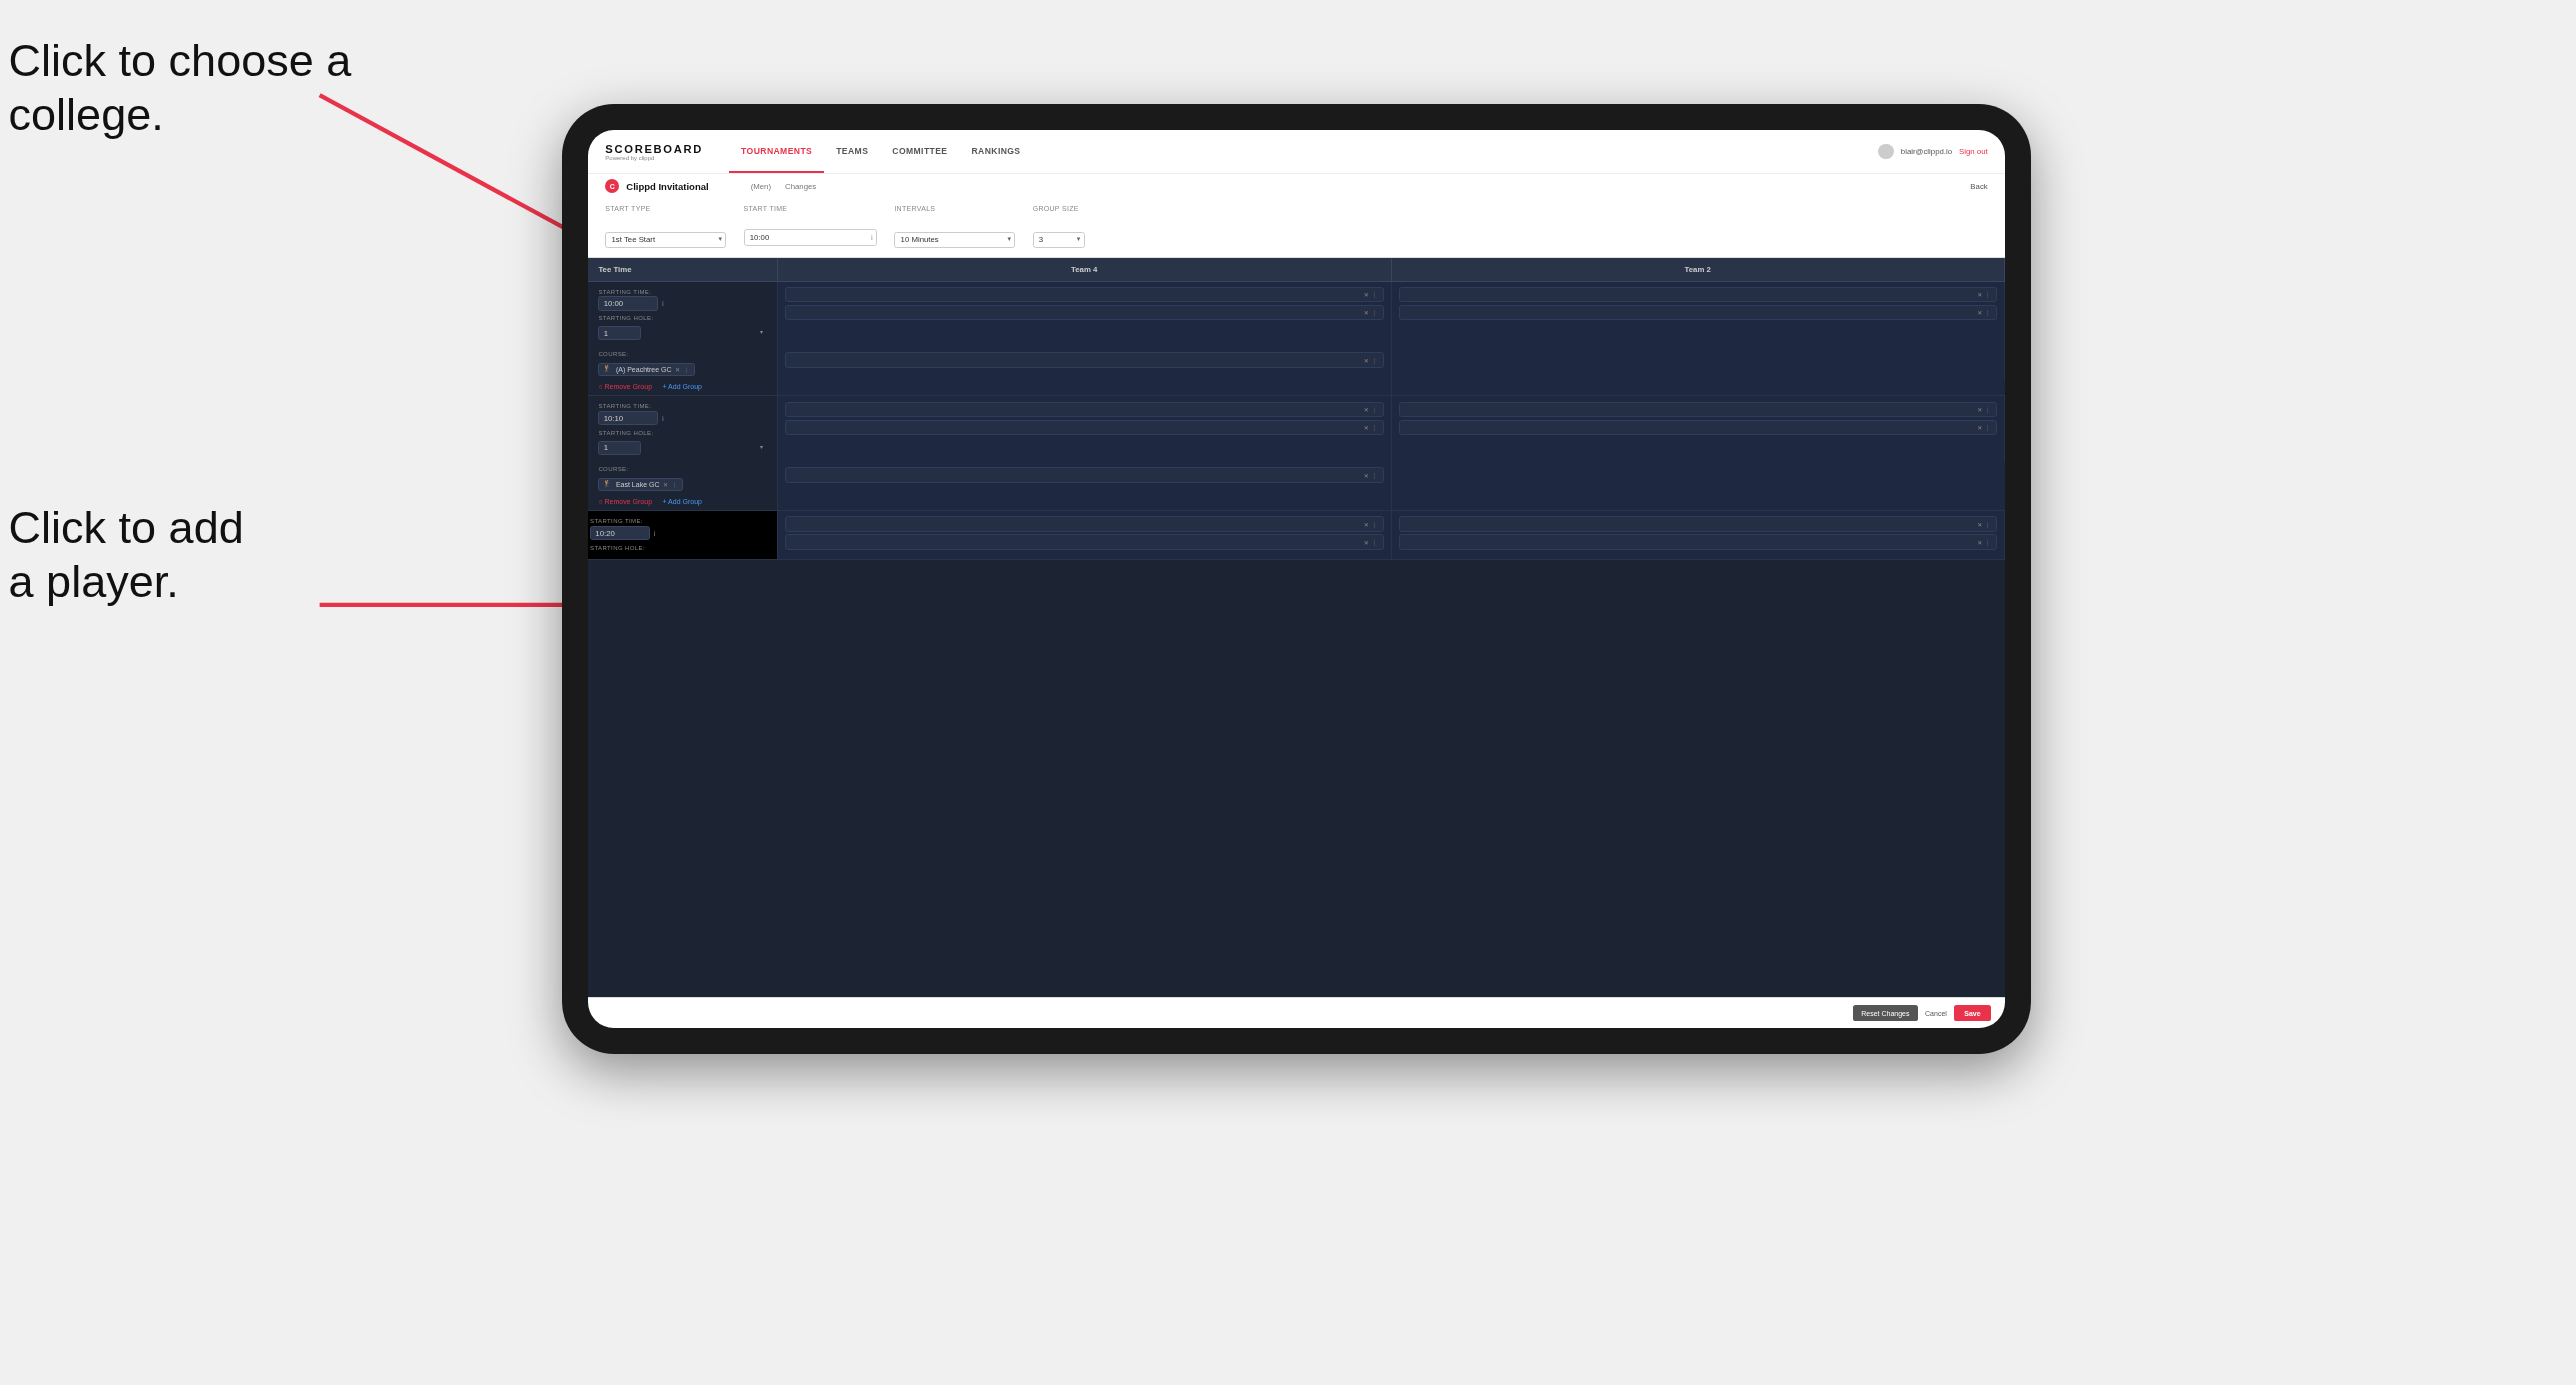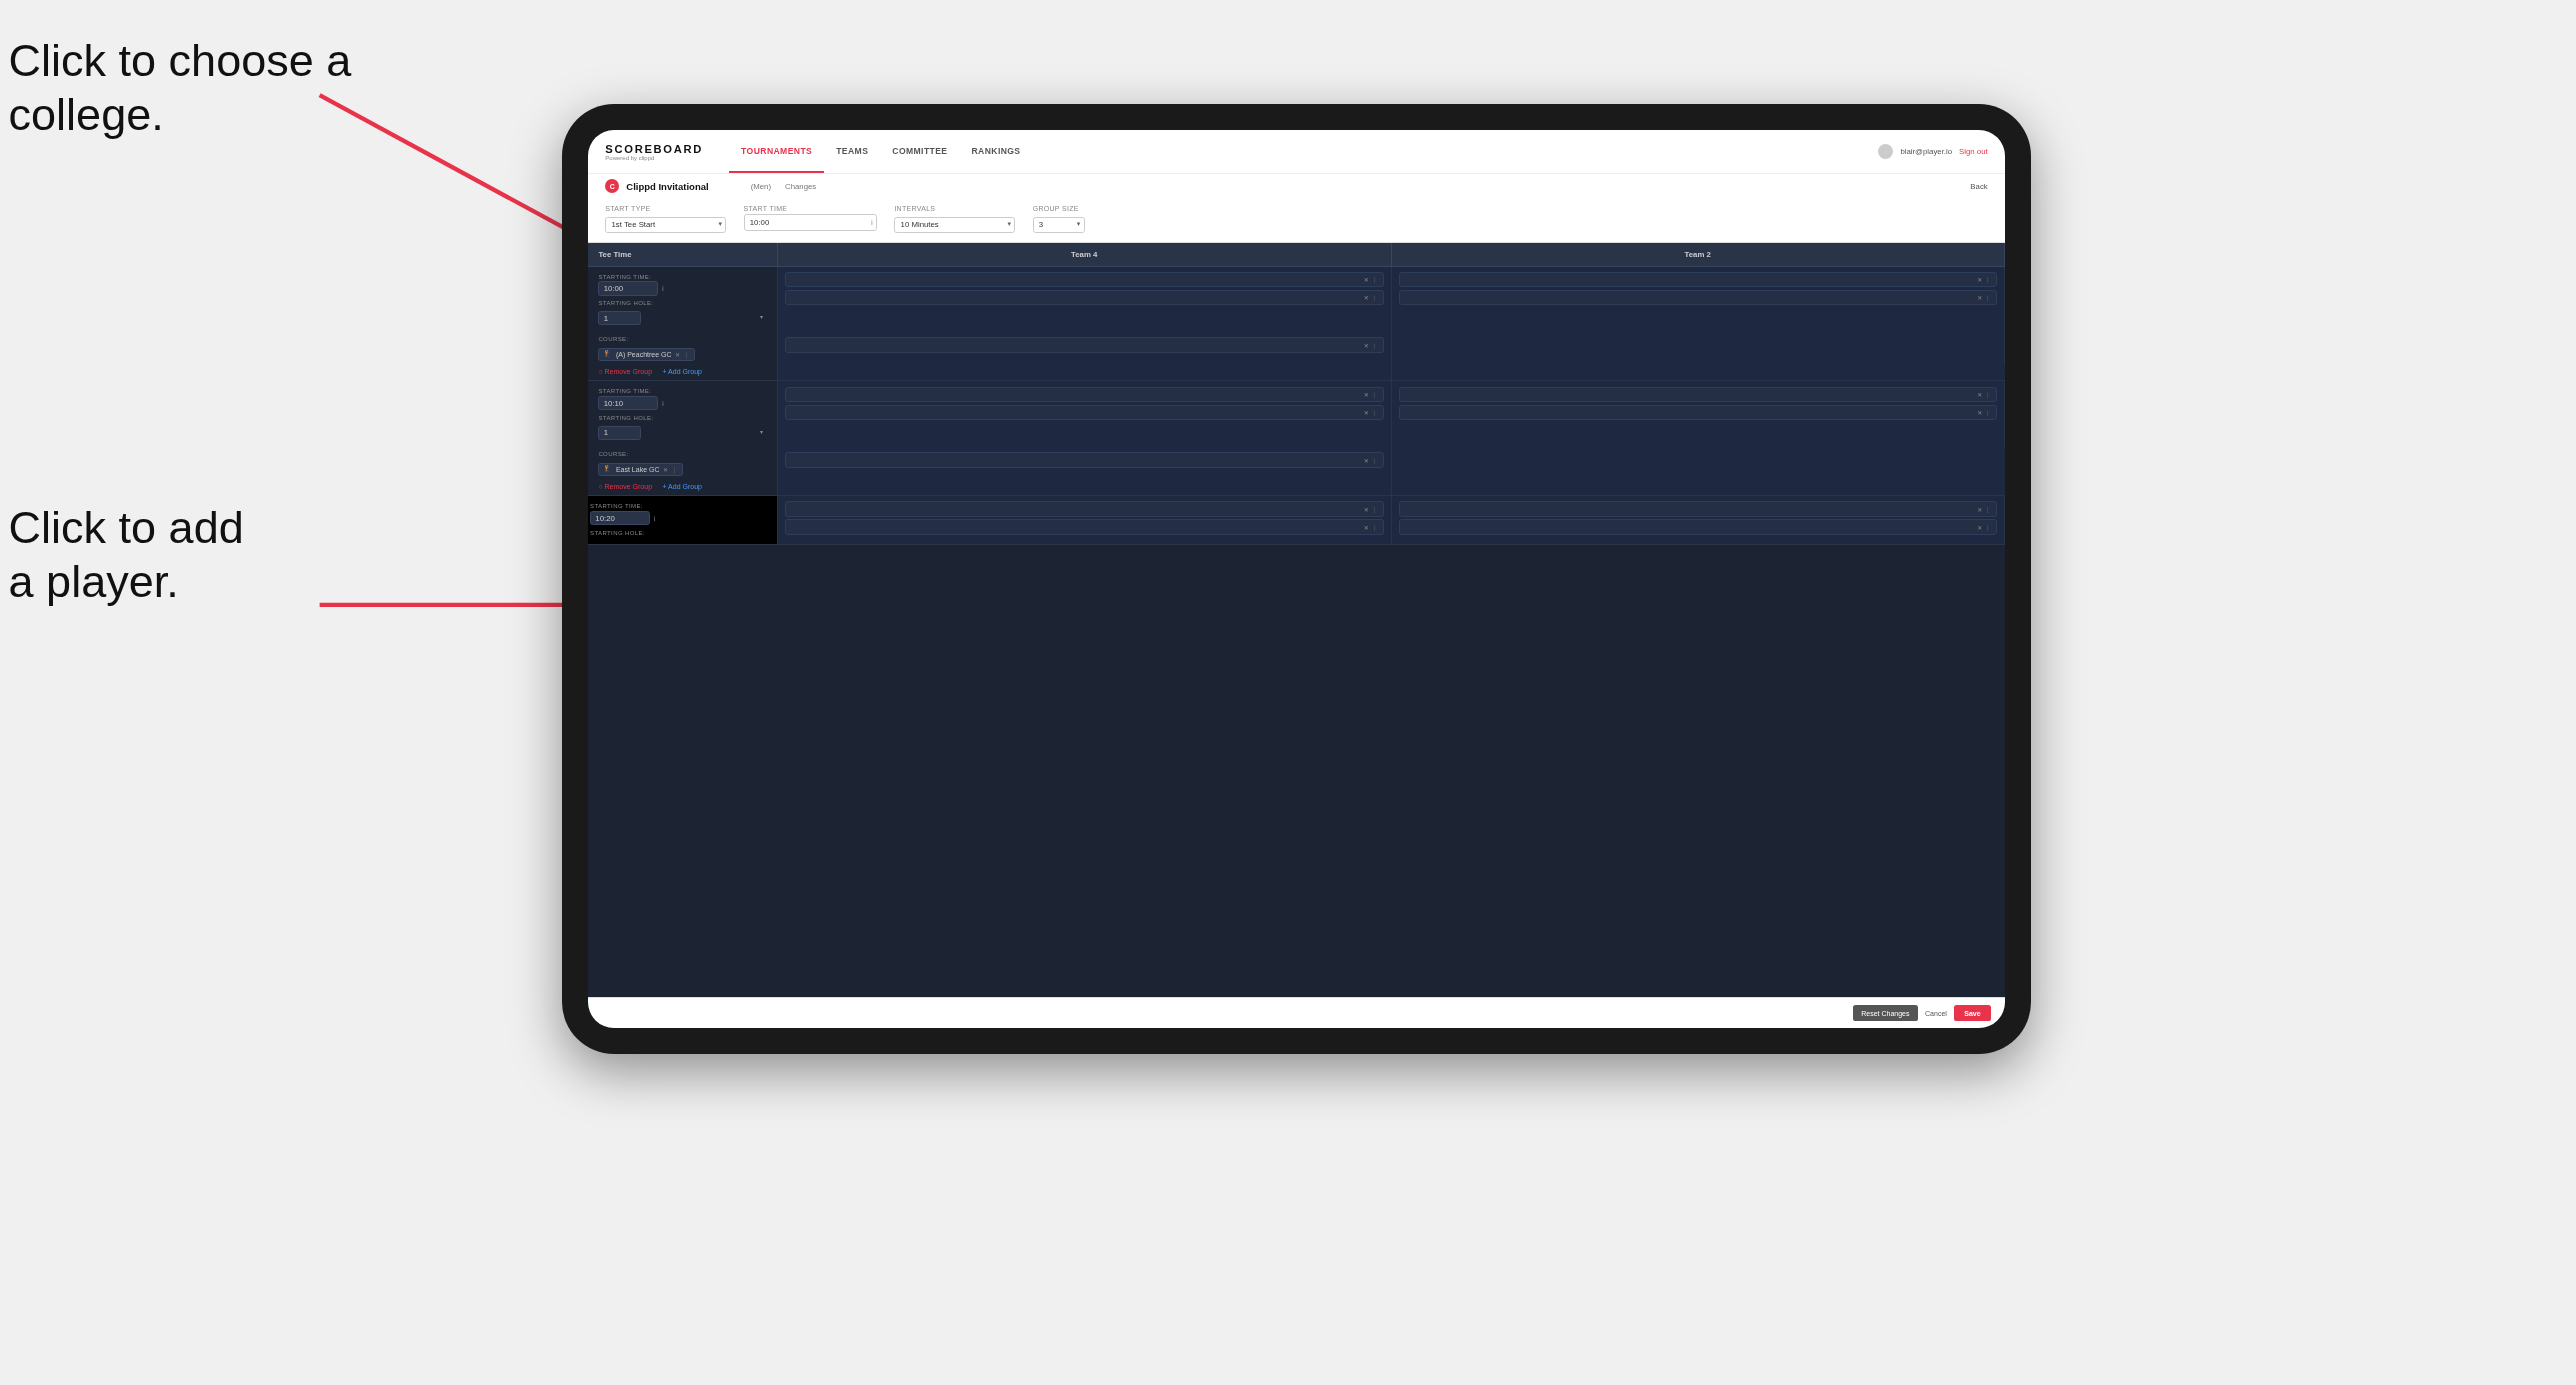--- a/index.html
+++ b/index.html
@@ -157,21 +157,21 @@
       background: #fff;
       padding: 7px 17.3px 8.6px;
       display: flex;
       gap: 17.3px;
       flex-shrink: 0;
       border-bottom: 0.9px solid #ddd;
     }
     .control-group {
       display: flex;
       flex-direction: column;
-      gap: 2px;
+      gap: 17px;
     }
     .control-label {
       font-size: 7px;
       color: #888;
       text-transform: uppercase;
       letter-spacing: 0.3px;
     }
     .control-select {
       background: #fff;
       border: 0.9px solid #ccc;
@@ -446,21 +446,21 @@
         <span class="nav-logo-sub">Powered by clippd</span>
       </div>
       <div class="nav-tabs">
         <div class="nav-tab active">TOURNAMENTS</div>
         <div class="nav-tab">TEAMS</div>
         <div class="nav-tab">COMMITTEE</div>
         <div class="nav-tab">RANKINGS</div>
       </div>
       <div class="nav-user">
         <div class="nav-avatar"></div>
-        <span>blair@player.io</span>
+        <span>blair@clippd.io</span>
         <span class="nav-signout">Sign out</span>
       </div>
     </div>
 
     <div class="sub-header">
       <div class="tournament-title">
         <div class="clippd-icon">C</div>
         <span class="tournament-name">Clippd Invitational</span>
         <span class="tournament-badge">(Men)</span>
         <span class="hosting-badge">Changes</span>

